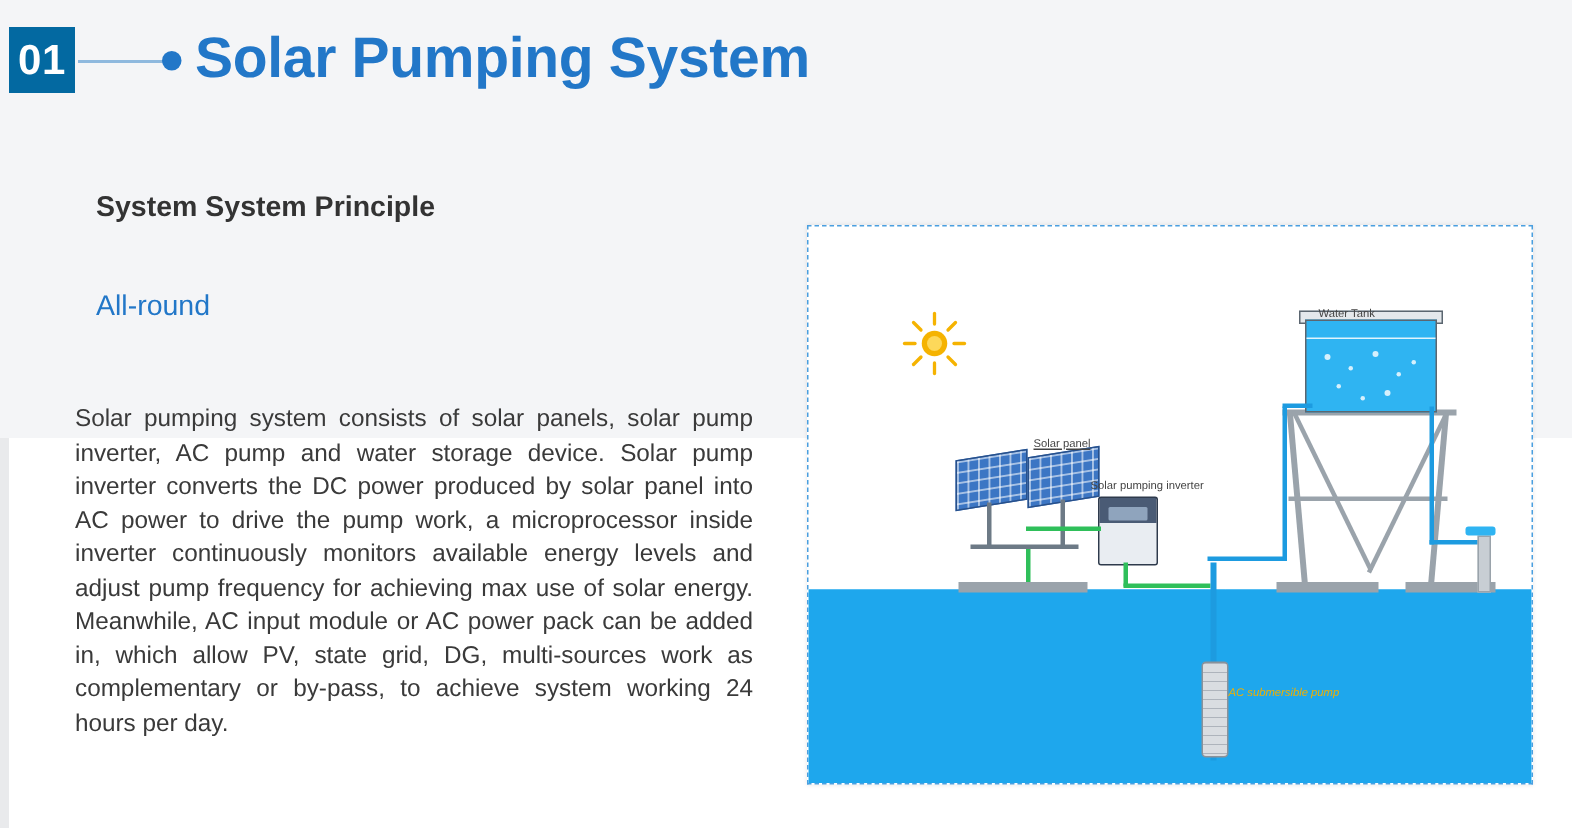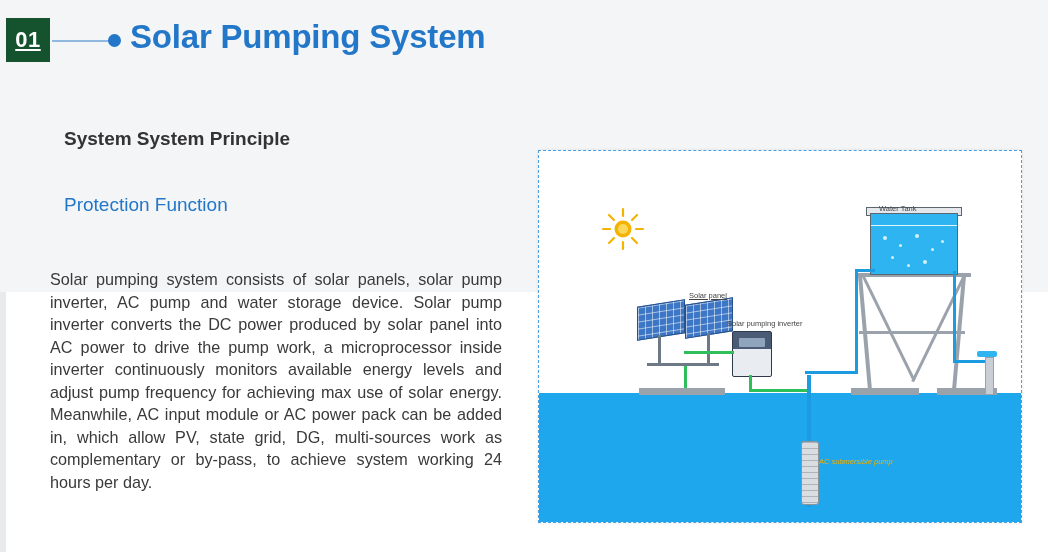--- a/index.html
+++ b/index.html
@@ -31,29 +31,28 @@
     background: #e9eaec;
   }
 
   
   #badge {
     position: absolute;
     left: 6px;
     top: 18px;
     width: 44px;
     height: 44px;
-    background: #14532d;
+    background: #0369a1;
     color: #ffffff;
-    font-size: 22px;
+    font-size: 28px;
     font-weight: bold;
     display: flex;
     align-items: center;
     justify-content: center;
     letter-spacing: 0.5px;
-    text-decoration: underline;
   }
   #badge-line {
     position: absolute;
     left: 52px;
     top: 40px;
     width: 58px;
     height: 2px;
     background: #8fb9de;
   }
   #badge-dot {
@@ -64,21 +63,21 @@
     height: 13px;
     border-radius: 50%;
     background: #2277c8;
   }
 
   
   #main-title {
     position: absolute;
     left: 130px;
     top: 18px;
-    font-size: 33px;
+    font-size: 38px;
     font-weight: bold;
     color: #2277c8;
     letter-spacing: -0.2px;
     white-space: nowrap;
   }
 
   
   #subtitle {
     position: absolute;
     left: 64px;
@@ -313,21 +312,21 @@
 
 <div id="badge">01</div>
 <div id="badge-line"></div>
 <div id="badge-dot"></div>
 
 <div id="main-title">Solar Pumping System</div>
 
 <div id="subtitle">System System Principle</div>
 
 <div id="feature">
-  <div>Protection Function</div>
+  <div>All-round</div>
 </div>
 
 <div id="body-text">Solar pumping system consists of solar panels, solar pump inverter, AC pump and water storage device. Solar pump inverter converts the DC power produced by solar panel into AC power to drive the pump work, a microprocessor inside inverter continuously monitors available energy levels and adjust pump frequency for achieving max use of solar energy. Meanwhile, AC input module or AC power pack can be added in, which allow PV, state grid, DG, multi-sources work as complementary or by-pass, to achieve system working 24 hours per day.</div>
 
 <div id="diagram-panel">
 
   <div id="water-body"></div>
   <div id="ground-left"></div>
   <div id="trench"></div>
 

